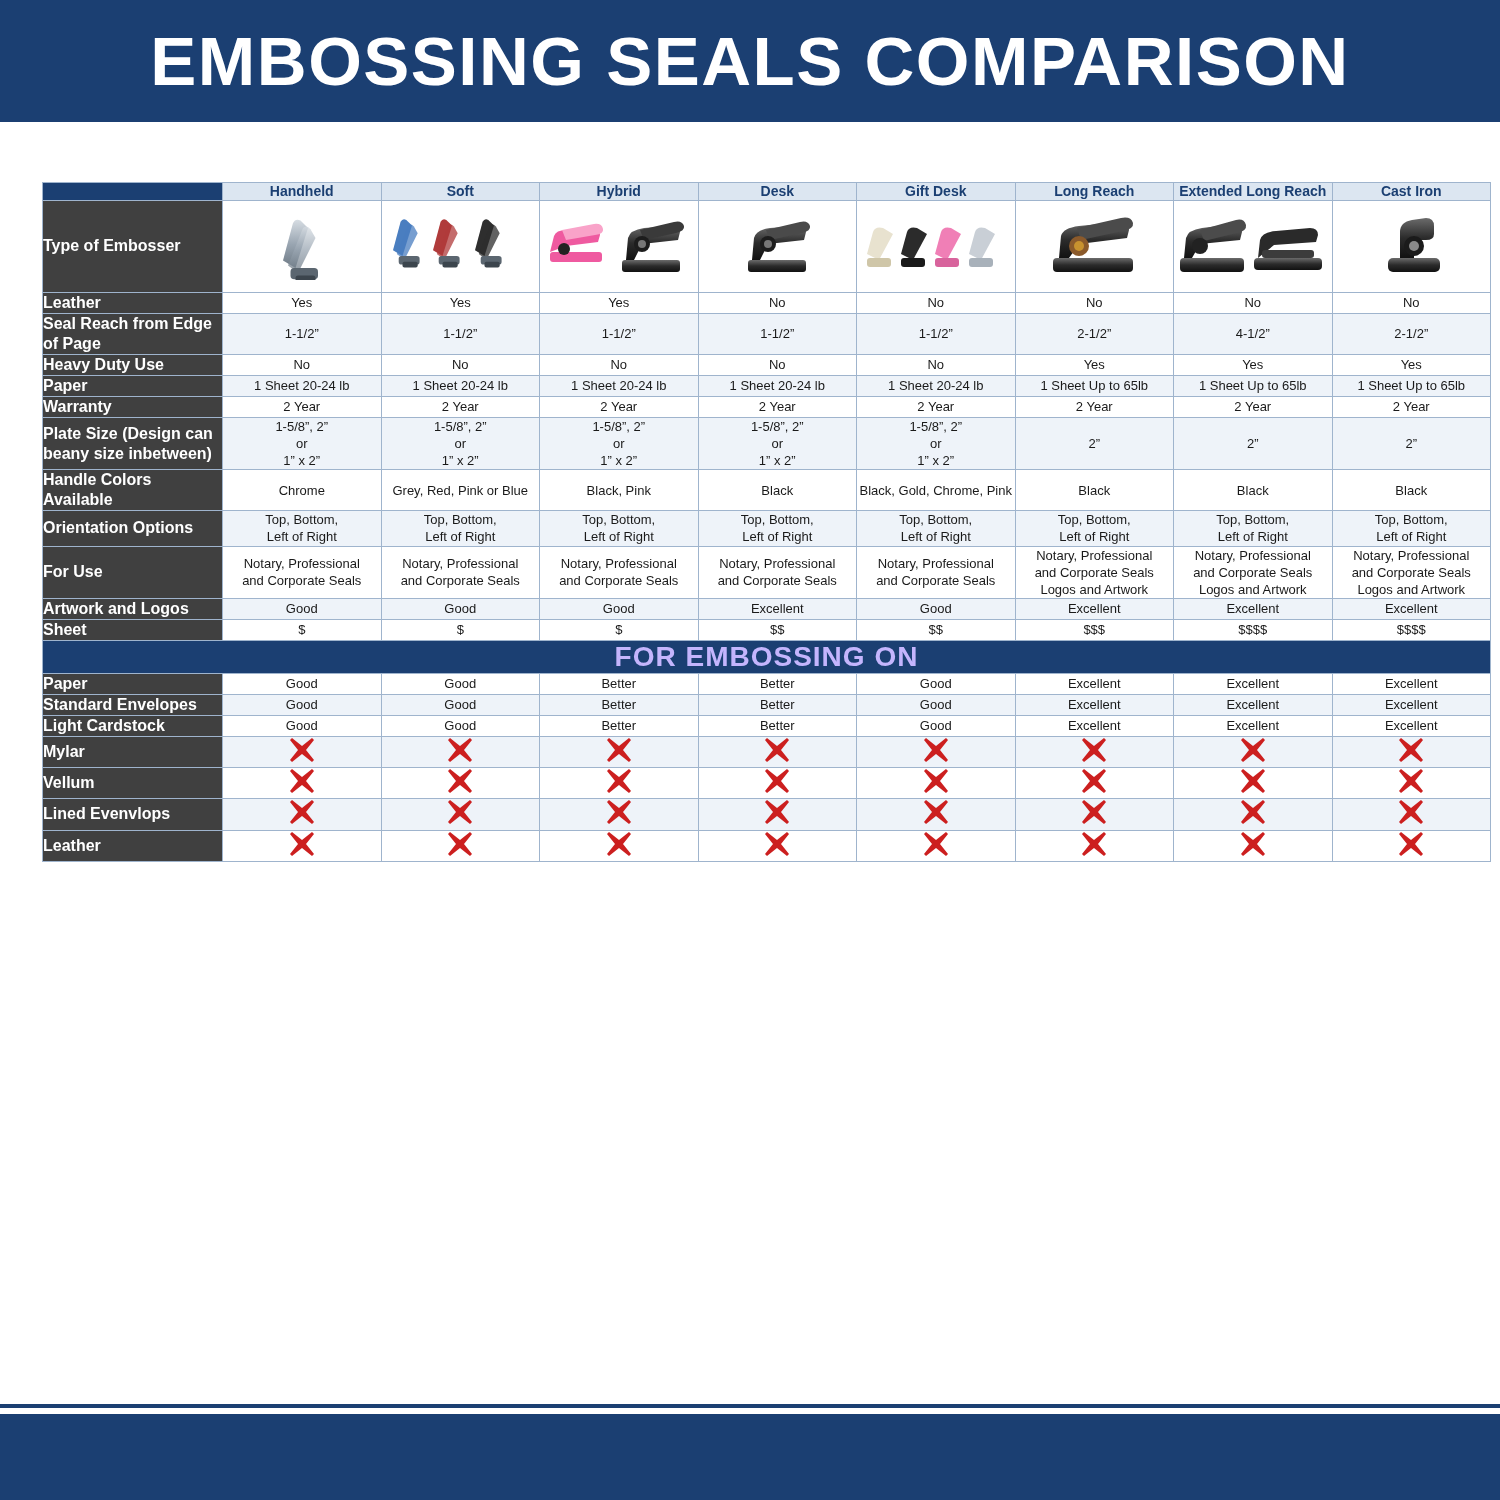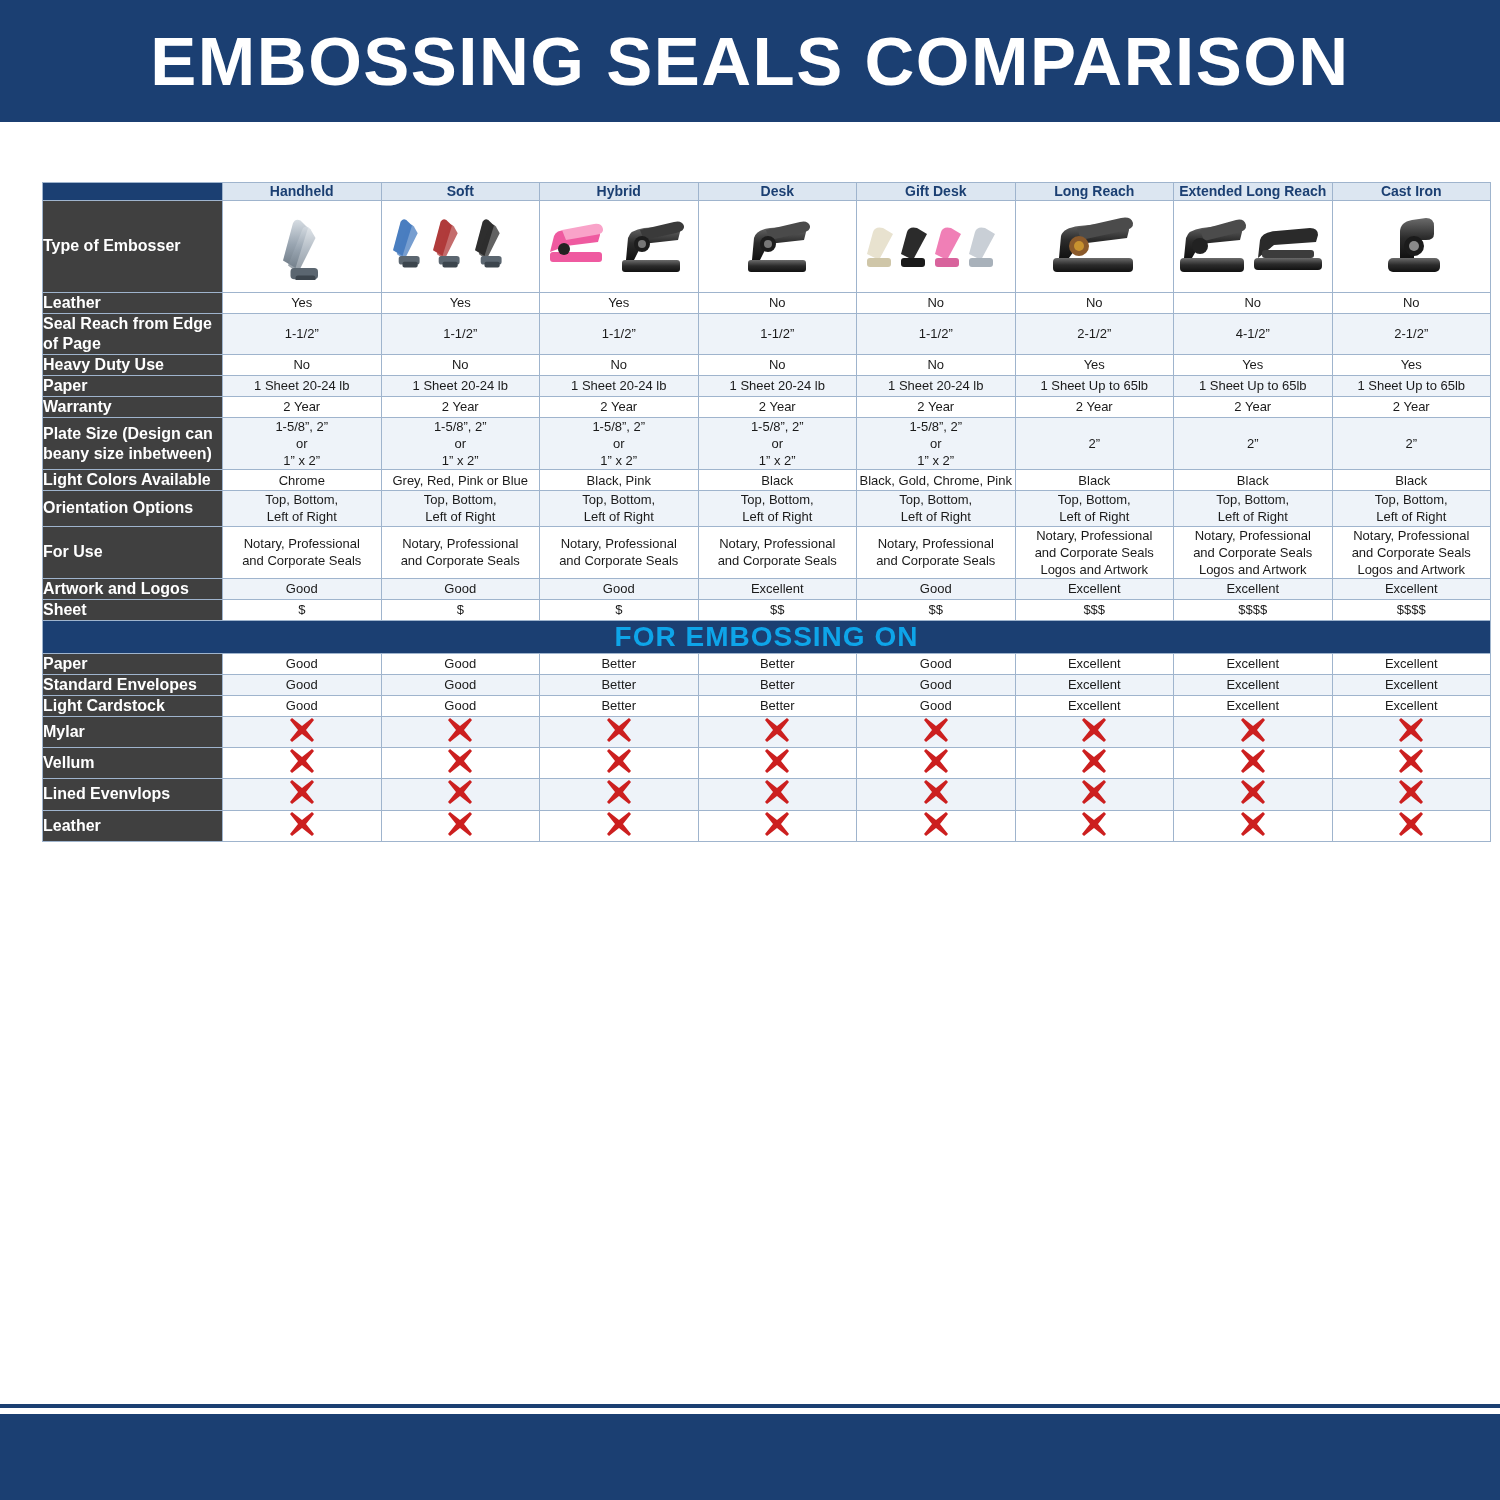--- a/index.html
+++ b/index.html
@@ -106,21 +106,21 @@
   tr.alt td.val { background: #eef3f9; }
 
   td.imgcell {
     background: #ffffff;
     text-align: center;
     padding: 4px 2px 6px;
     height: 92px;
   }
   .section-band {
     background: #1b3f72;
-    color: #0ea5e9;
+    color: #c4b5fd;
     text-align: center;
     font-size: 28px;
     font-weight: bold;
     letter-spacing: 1px;
     padding: 13px 0;
     text-transform: uppercase;
     border-color: #ffffff;
   }
   .xmark {
     display: inline-block;
@@ -422,21 +422,21 @@
             <td class="val">1-5/8”, 2”<br>or<br>1” x 2”</td>
             <td class="val">1-5/8”, 2”<br>or<br>1” x 2”</td>
             <td class="val">1-5/8”, 2”<br>or<br>1” x 2”</td>
             <td class="val">1-5/8”, 2”<br>or<br>1” x 2”</td>
             <td class="val">1-5/8”, 2”<br>or<br>1” x 2”</td>
             <td class="val">2”</td>
             <td class="val">2”</td>
             <td class="val">2”</td>
           </tr>
           <tr>
-            <th class="rh">Light Colors Available</th>
+            <th class="rh">Handle Colors Available</th>
             <td class="val">Chrome</td>
             <td class="val">Grey, Red, Pink or Blue</td>
             <td class="val">Black, Pink</td>
             <td class="val">Black</td>
             <td class="val">Black, Gold, Chrome, Pink</td>
             <td class="val">Black</td>
             <td class="val">Black</td>
             <td class="val">Black</td>
           </tr>
           <tr class="alt">

